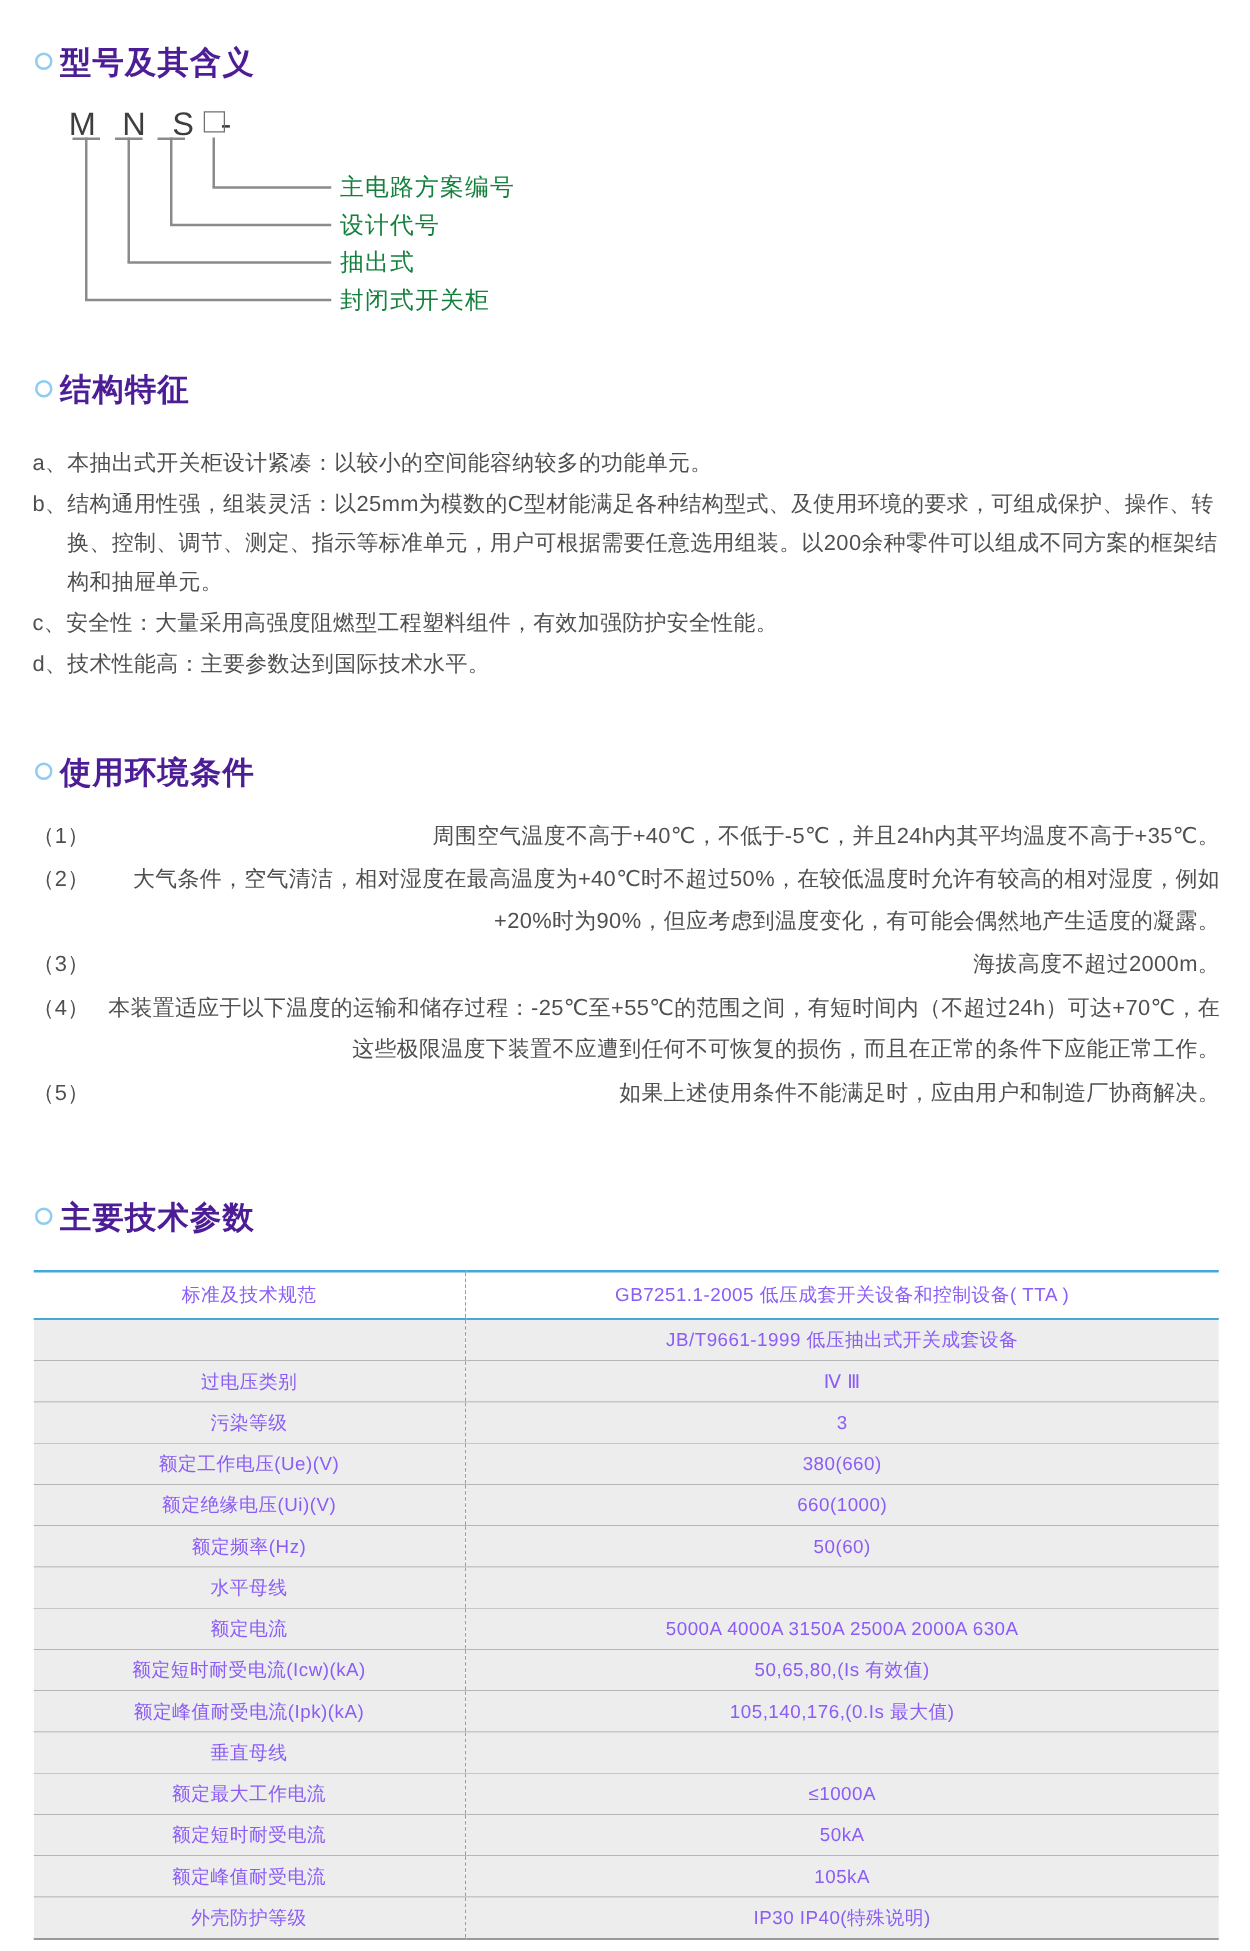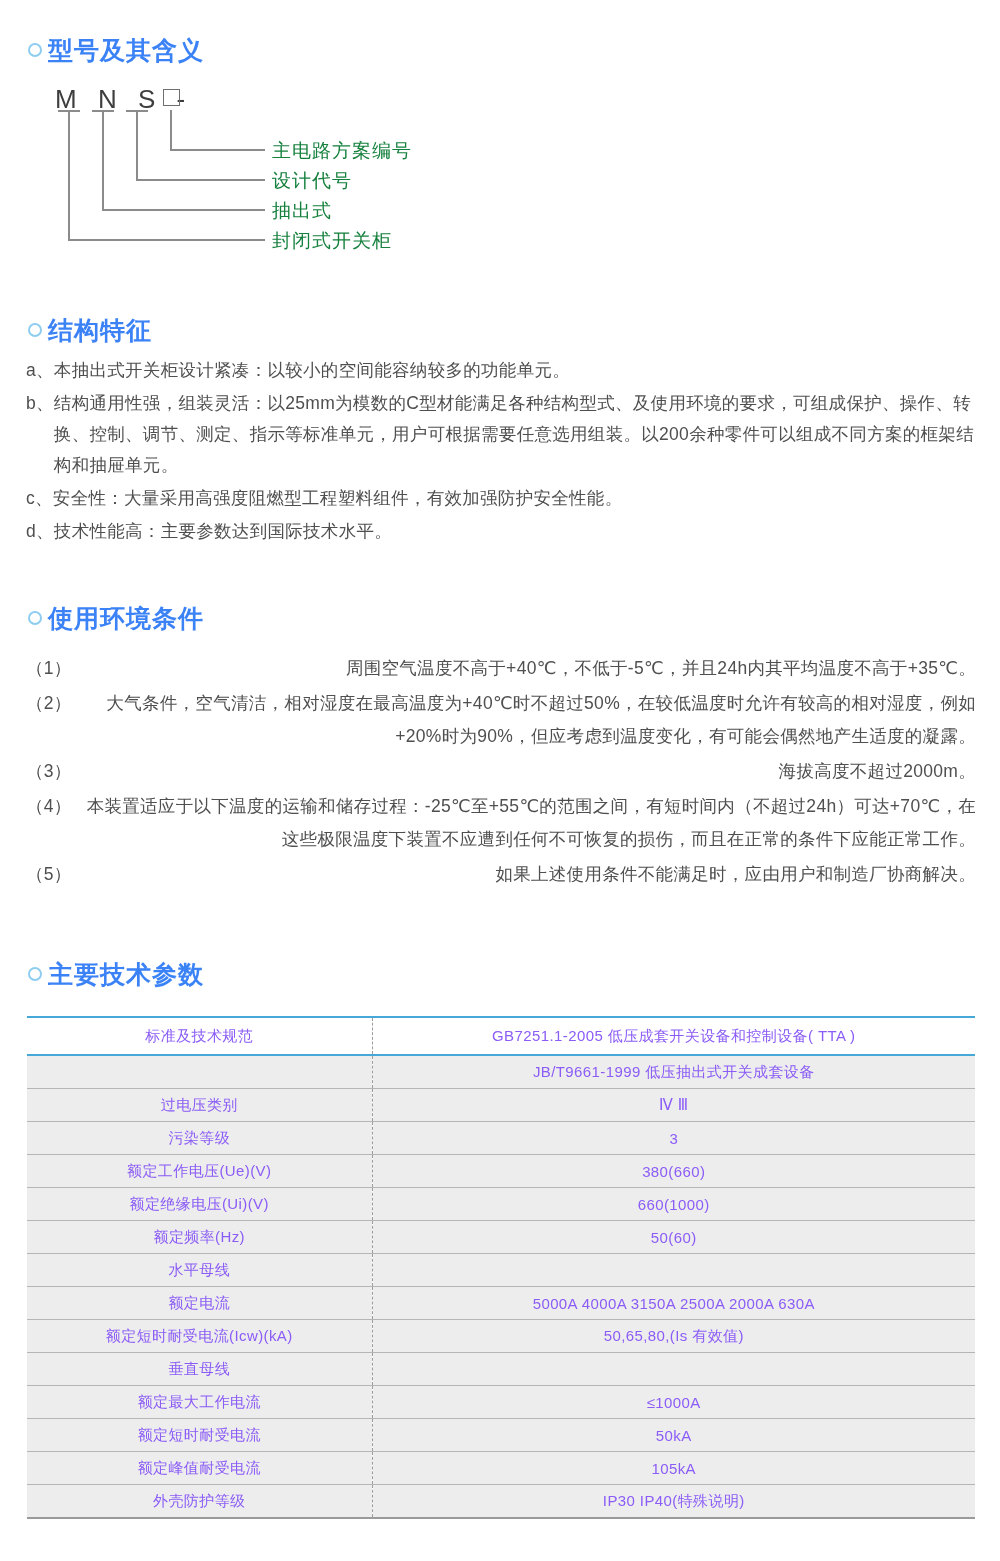--- a/index.html
+++ b/index.html
@@ -14,21 +14,21 @@
     font-family: "Liberation Sans", "DejaVu Sans", sans-serif;
     color: #4a4a4a;
     overflow: hidden;
   }
 
   
   .section-heading {
     position: absolute;
     font-size: 25px;
     font-weight: 600;
-    color: #3b82f6;
+    color: #4c1d95;
     letter-spacing: 1px;
     white-space: nowrap;
     line-height: 1;
   }
   .section-heading .ring {
     display: inline-block;
     width: 14px;
     height: 14px;
     border: 2px solid #8ecdf0;
     border-radius: 50%;
@@ -194,21 +194,21 @@
 
   <span class="lead-line" style="left:102px; top:30px; width:1.5px; height:100px;"></span>
   <span class="lead-line" style="left:102px; top:129px; width:163px; height:1.5px;"></span>
   <span class="diag-label" style="top:121px;">抽出式</span>
 
   <span class="lead-line" style="left:68px; top:30px; width:1.5px; height:130px;"></span>
   <span class="lead-line" style="left:68px; top:159px; width:197px; height:1.5px;"></span>
   <span class="diag-label" style="top:151px;">封闭式开关柜</span>
 </div>
 
-<div class="section-heading" style="left:28px; top:318px;">
+<div class="section-heading" style="left:28px; top:300px;">
   <span class="ring"></span><span>结构特征</span>
 </div>
 
 <div class="lettered-list">
   <div class="lettered-item">
     <span class="marker">a、</span>
     <span class="body">本抽出式开关柜设计紧凑：以较小的空间能容纳较多的功能单元。</span>
   </div>
   <div class="lettered-item">
     <span class="marker">b、</span>
@@ -296,20 +296,24 @@
       </tr>
       <tr>
         <td class="label-cell">额定电流</td>
         <td class="value-cell">5000A  4000A 3150A 2500A 2000A 630A</td>
       </tr>
       <tr>
         <td class="label-cell">额定短时耐受电流(Icw)(kA)</td>
         <td class="value-cell">50,65,80,(Is 有效值)</td>
       </tr>
       <tr>
+        <td class="label-cell">额定峰值耐受电流(Ipk)(kA)</td>
+        <td class="value-cell">105,140,176,(0.Is 最大值)</td>
+      </tr>
+      <tr>
         <td class="label-cell">垂直母线</td>
         <td class="value-cell"></td>
       </tr>
       <tr>
         <td class="label-cell">额定最大工作电流</td>
         <td class="value-cell">≤1000A</td>
       </tr>
       <tr>
         <td class="label-cell">额定短时耐受电流</td>
         <td class="value-cell">50kA</td>

